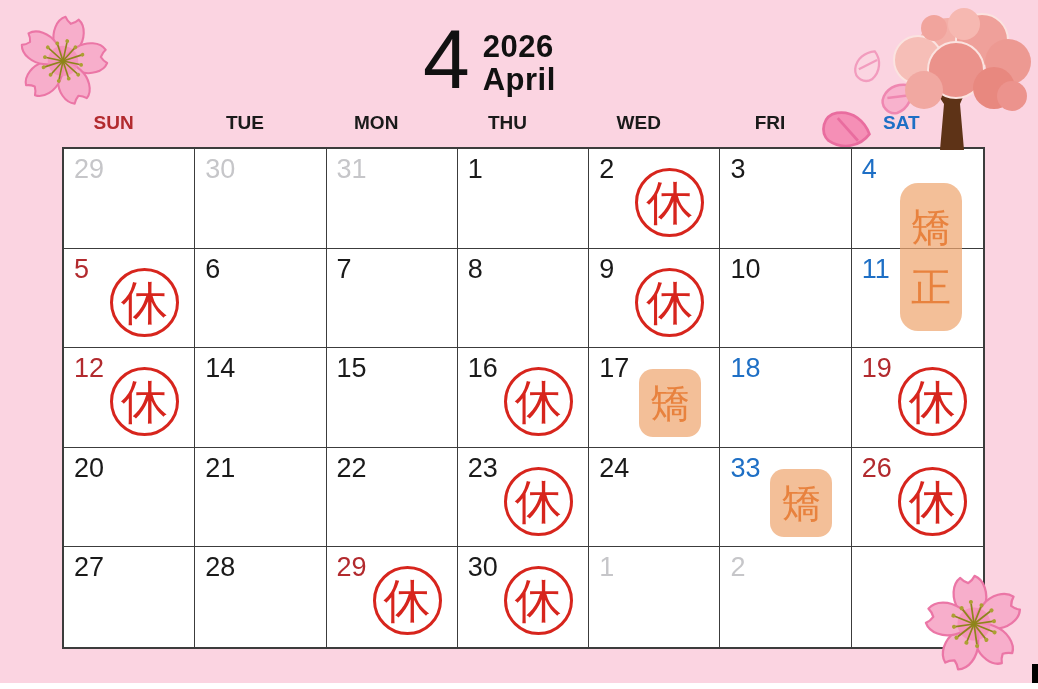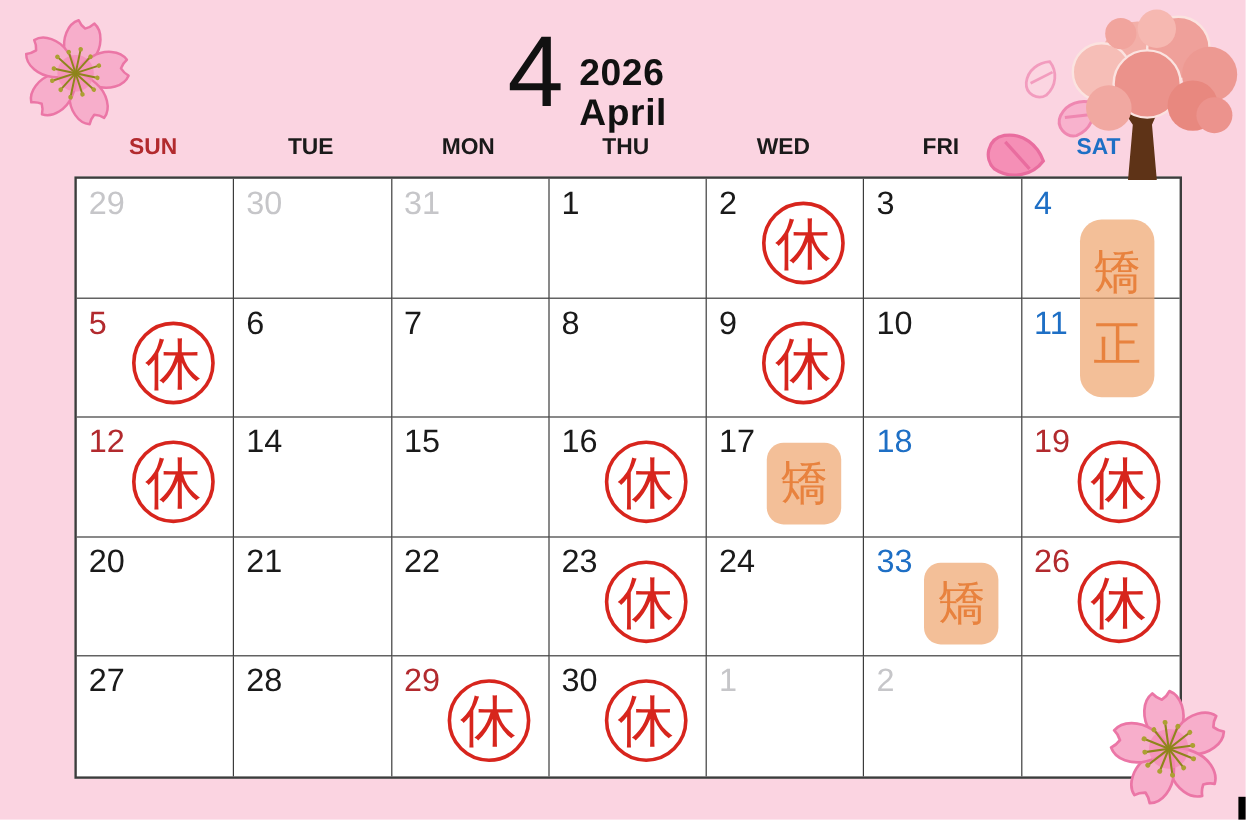--- a/index.html
+++ b/index.html
@@ -6,25 +6,25 @@
   body{
     width:1038px;height:689px;position:relative;overflow:hidden;
     background:#ffffff;
     font-family:"Liberation Sans","DejaVu Sans",sans-serif;
   }
   .page{position:absolute;left:0;top:0;width:1038px;height:683px;background:var(--bg-pink,#FBD4E1)}
 
   
   .title{position:absolute;left:423px;top:20px;display:flex;align-items:flex-start;gap:13px;color:#111;z-index:2}
   .month-num{font-size:84px;line-height:.95;font-weight:400}
-  .yr-mo{display:flex;flex-direction:column;margin-top:24px}
+  .yr-mo{display:flex;flex-direction:column;margin-top:10px}
   .yr,.mo{font-size:31px;font-weight:700;line-height:1.08;letter-spacing:.5px}
 
   
-  .weekdays{position:absolute;left:62px;top:112px;width:919px;display:flex;z-index:2}
+  .weekdays{position:absolute;left:48px;top:112px;width:919px;display:flex;z-index:2}
   .weekdays span{flex:1;text-align:center;font-weight:700;font-size:19px;color:var(--ink-black,#1a1a1a)}
   .wd-sun{color:var(--sun-red,#B22A2E)!important}
   .wd-sat{color:var(--sat-blue,#1E6FC5)!important}
 
   
   .grid{
     position:absolute;left:62px;top:147px;width:919px;height:498px;background:#fff;
     border:2px solid var(--grid-line,#3C3C3C);
     display:grid;grid-template-columns:repeat(7,1fr);grid-template-rows:repeat(5,1fr);
     box-sizing:content-box;z-index:2;text-align:center;

